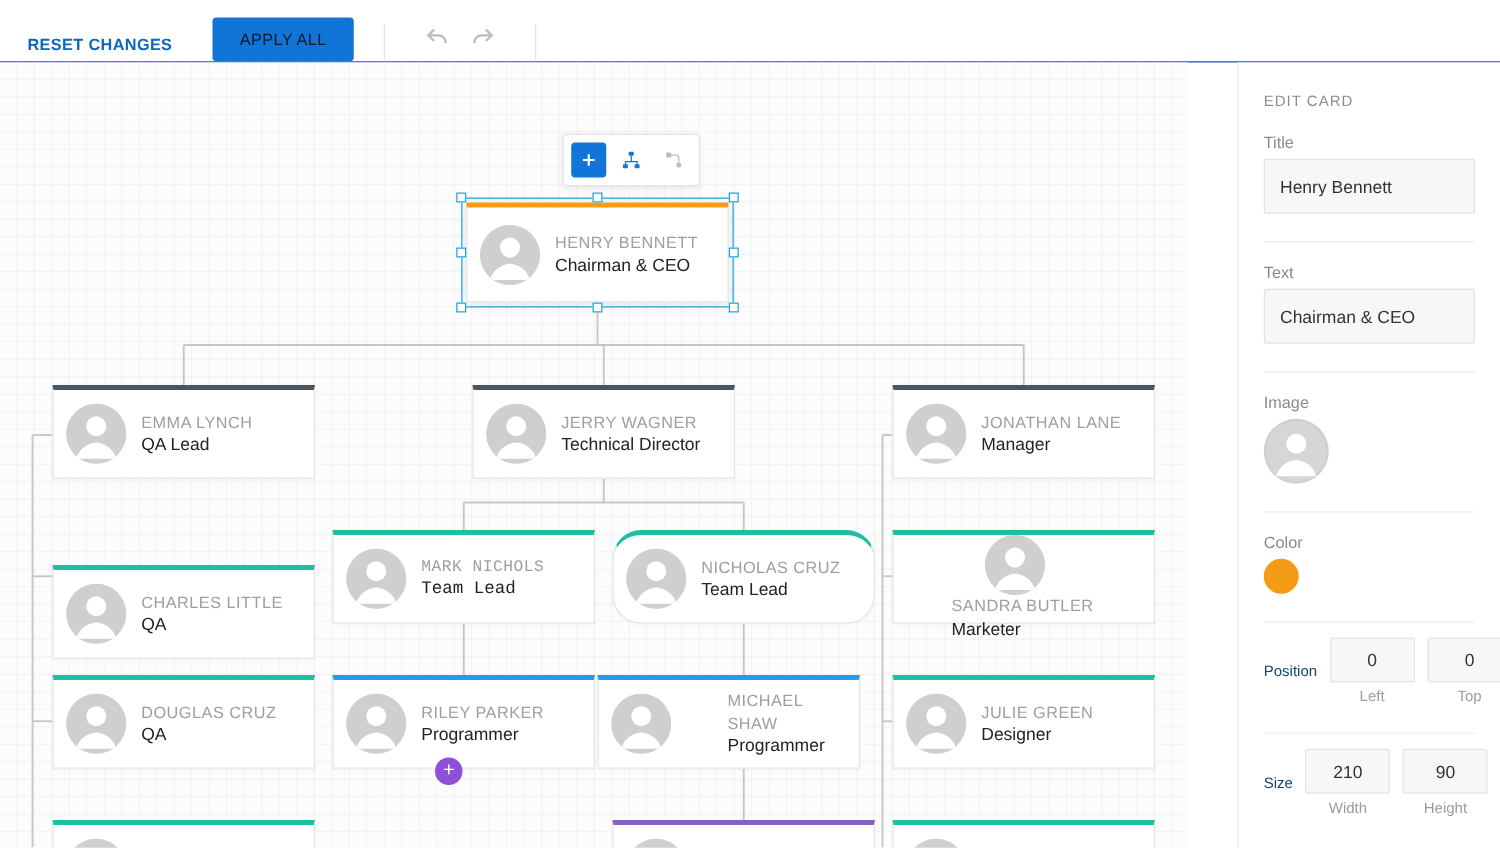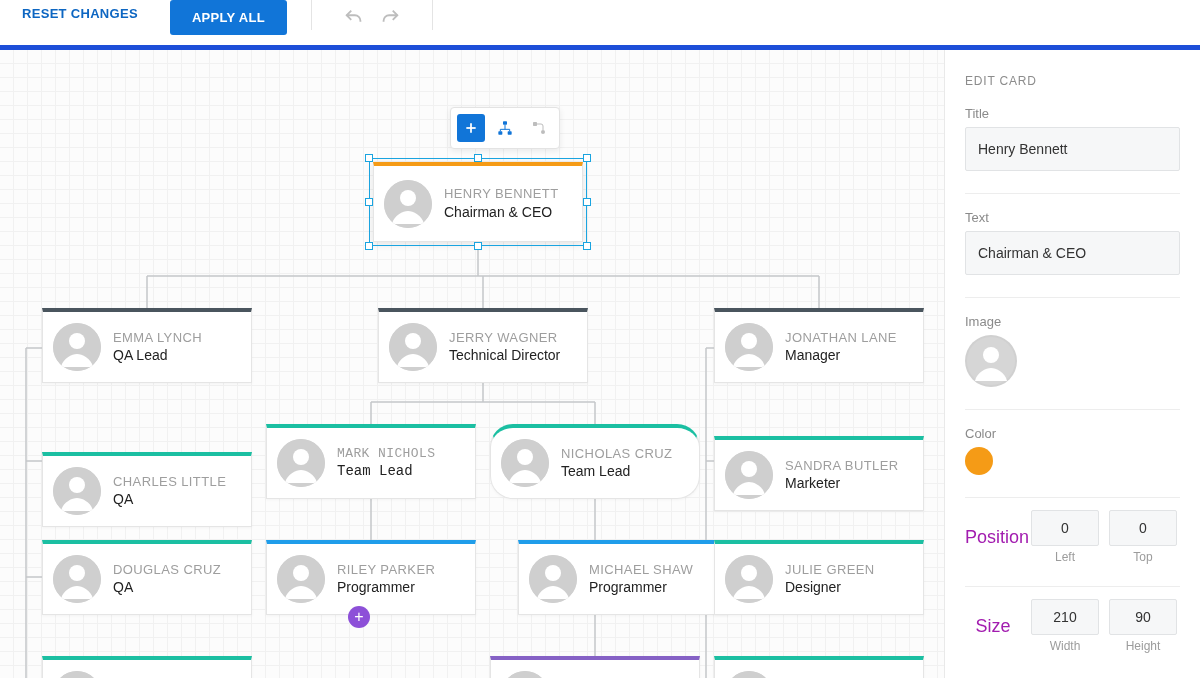--- a/index.html
+++ b/index.html
@@ -11,40 +11,40 @@
     background: #fff;
     width: 1200px;
     height: 678px;
     overflow: hidden;
     position: relative;
   }
   
   .toolbar {
     height: 50px;
     display: flex;
-    align-items: flex-start;
+    align-items: flex-end;
     padding: 0 18px;
-    border-bottom: 5px solid #1d4ed8;
+    border-bottom: 1px solid #1d4ed8;
     background: #fff;
   }
   .link-btn {
     color: #0d66c2;
     font-weight: 600;
     font-size: 13px;
     letter-spacing: .3px;
     background: none;
     border: none;
     cursor: pointer;
     padding: 6px 4px;
   }
   .primary-btn {
     background: #1175d8;
-    color: #ffffff;
+    color: #0f172a;
     border: none;
-    font-weight: 700;
+    font-weight: 400;
     font-size: 13px;
     letter-spacing: .3px;
     padding: 10px 22px;
     border-radius: 3px;
     margin-left: 28px;
     cursor: pointer;
   }
   .vsep {
     width: 1px;
     height: 30px;
@@ -216,21 +216,21 @@
     stroke: #c4c7ca;
     stroke-width: 1.5;
     fill: none;
   }
 
   
   .panel {
     position: absolute;
     top: 50px;
     right: 0;
-    width: 256px;
+    width: 210px;
     height: 628px;
     border-left: 1px solid #e9e9e9;
     background: #fff;
     padding: 24px 20px;
     overflow: hidden;
   }
   .panel h4 {
     margin: 0 0 18px 0;
     font-size: 12px;
     font-weight: 500;
@@ -272,22 +272,22 @@
   }
   .num-row {
     display: flex;
     align-items: center;
     gap: 10px;
     margin-top: 12px;
   }
   .num-row .lbl {
     width: 56px;
     text-align: center;
-    font-size: 18px;
-    color: #a21caf;
+    font-size: 12px;
+    color: #0c4a6e;
   }
   .num-row input {
     width: 68px;
     height: 36px;
     text-align: center;
     background: #f6f7f8;
     border: 1px solid #e1e3e5;
     border-radius: 2px;
     font-size: 14px;
     color: #333;
@@ -479,21 +479,21 @@
             <circle cx="24" cy="24" r="24" fill="#cfcfcf"></circle>
             <circle cx="24" cy="18" r="8" fill="#fff"></circle>
             <path d="M8 44c2-9 11-13 16-13s14 4 16 13" fill="#fff"></path>
           </svg>
         </div>
         <div class="txt">
           <div class="name">NICHOLAS CRUZ</div>
           <div class="role">Team Lead</div>
         </div>
       </div>
-      <div class="card teal" style="left: 714px; top: 386px;">
+      <div class="card teal" style="left: 714px; top: 374px; flex-direction: column;">
         <div class="avatar">
           <svg viewBox="0 0 48 48">
             <circle cx="24" cy="24" r="24" fill="#cfcfcf"></circle>
             <circle cx="24" cy="18" r="8" fill="#fff"></circle>
             <path d="M8 44c2-9 11-13 16-13s14 4 16 13" fill="#fff"></path>
           </svg>
         </div>
         <div class="txt">
           <div class="name">SANDRA BUTLER</div>
           <div class="role">Marketer</div>
@@ -518,21 +518,21 @@
             <circle cx="24" cy="24" r="24" fill="#cfcfcf"></circle>
             <circle cx="24" cy="18" r="8" fill="#fff"></circle>
             <path d="M8 44c2-9 11-13 16-13s14 4 16 13" fill="#fff"></path>
           </svg>
         </div>
         <div class="txt">
           <div class="name">RILEY PARKER</div>
           <div class="role">Programmer</div>
         </div>
       </div>
-      <div class="card blue" style="left: 518px; top: 490px;">
+      <div class="card blue" style="left: 478px; top: 490px; gap: 33px;">
         <div class="avatar">
           <svg viewBox="0 0 48 48">
             <circle cx="24" cy="24" r="24" fill="#cfcfcf"></circle>
             <circle cx="24" cy="18" r="8" fill="#fff"></circle>
             <path d="M8 44c2-9 11-13 16-13s14 4 16 13" fill="#fff"></path>
           </svg>
         </div>
         <div class="txt">
           <div class="name">MICHAEL SHAW</div>
           <div class="role">Programmer</div>

